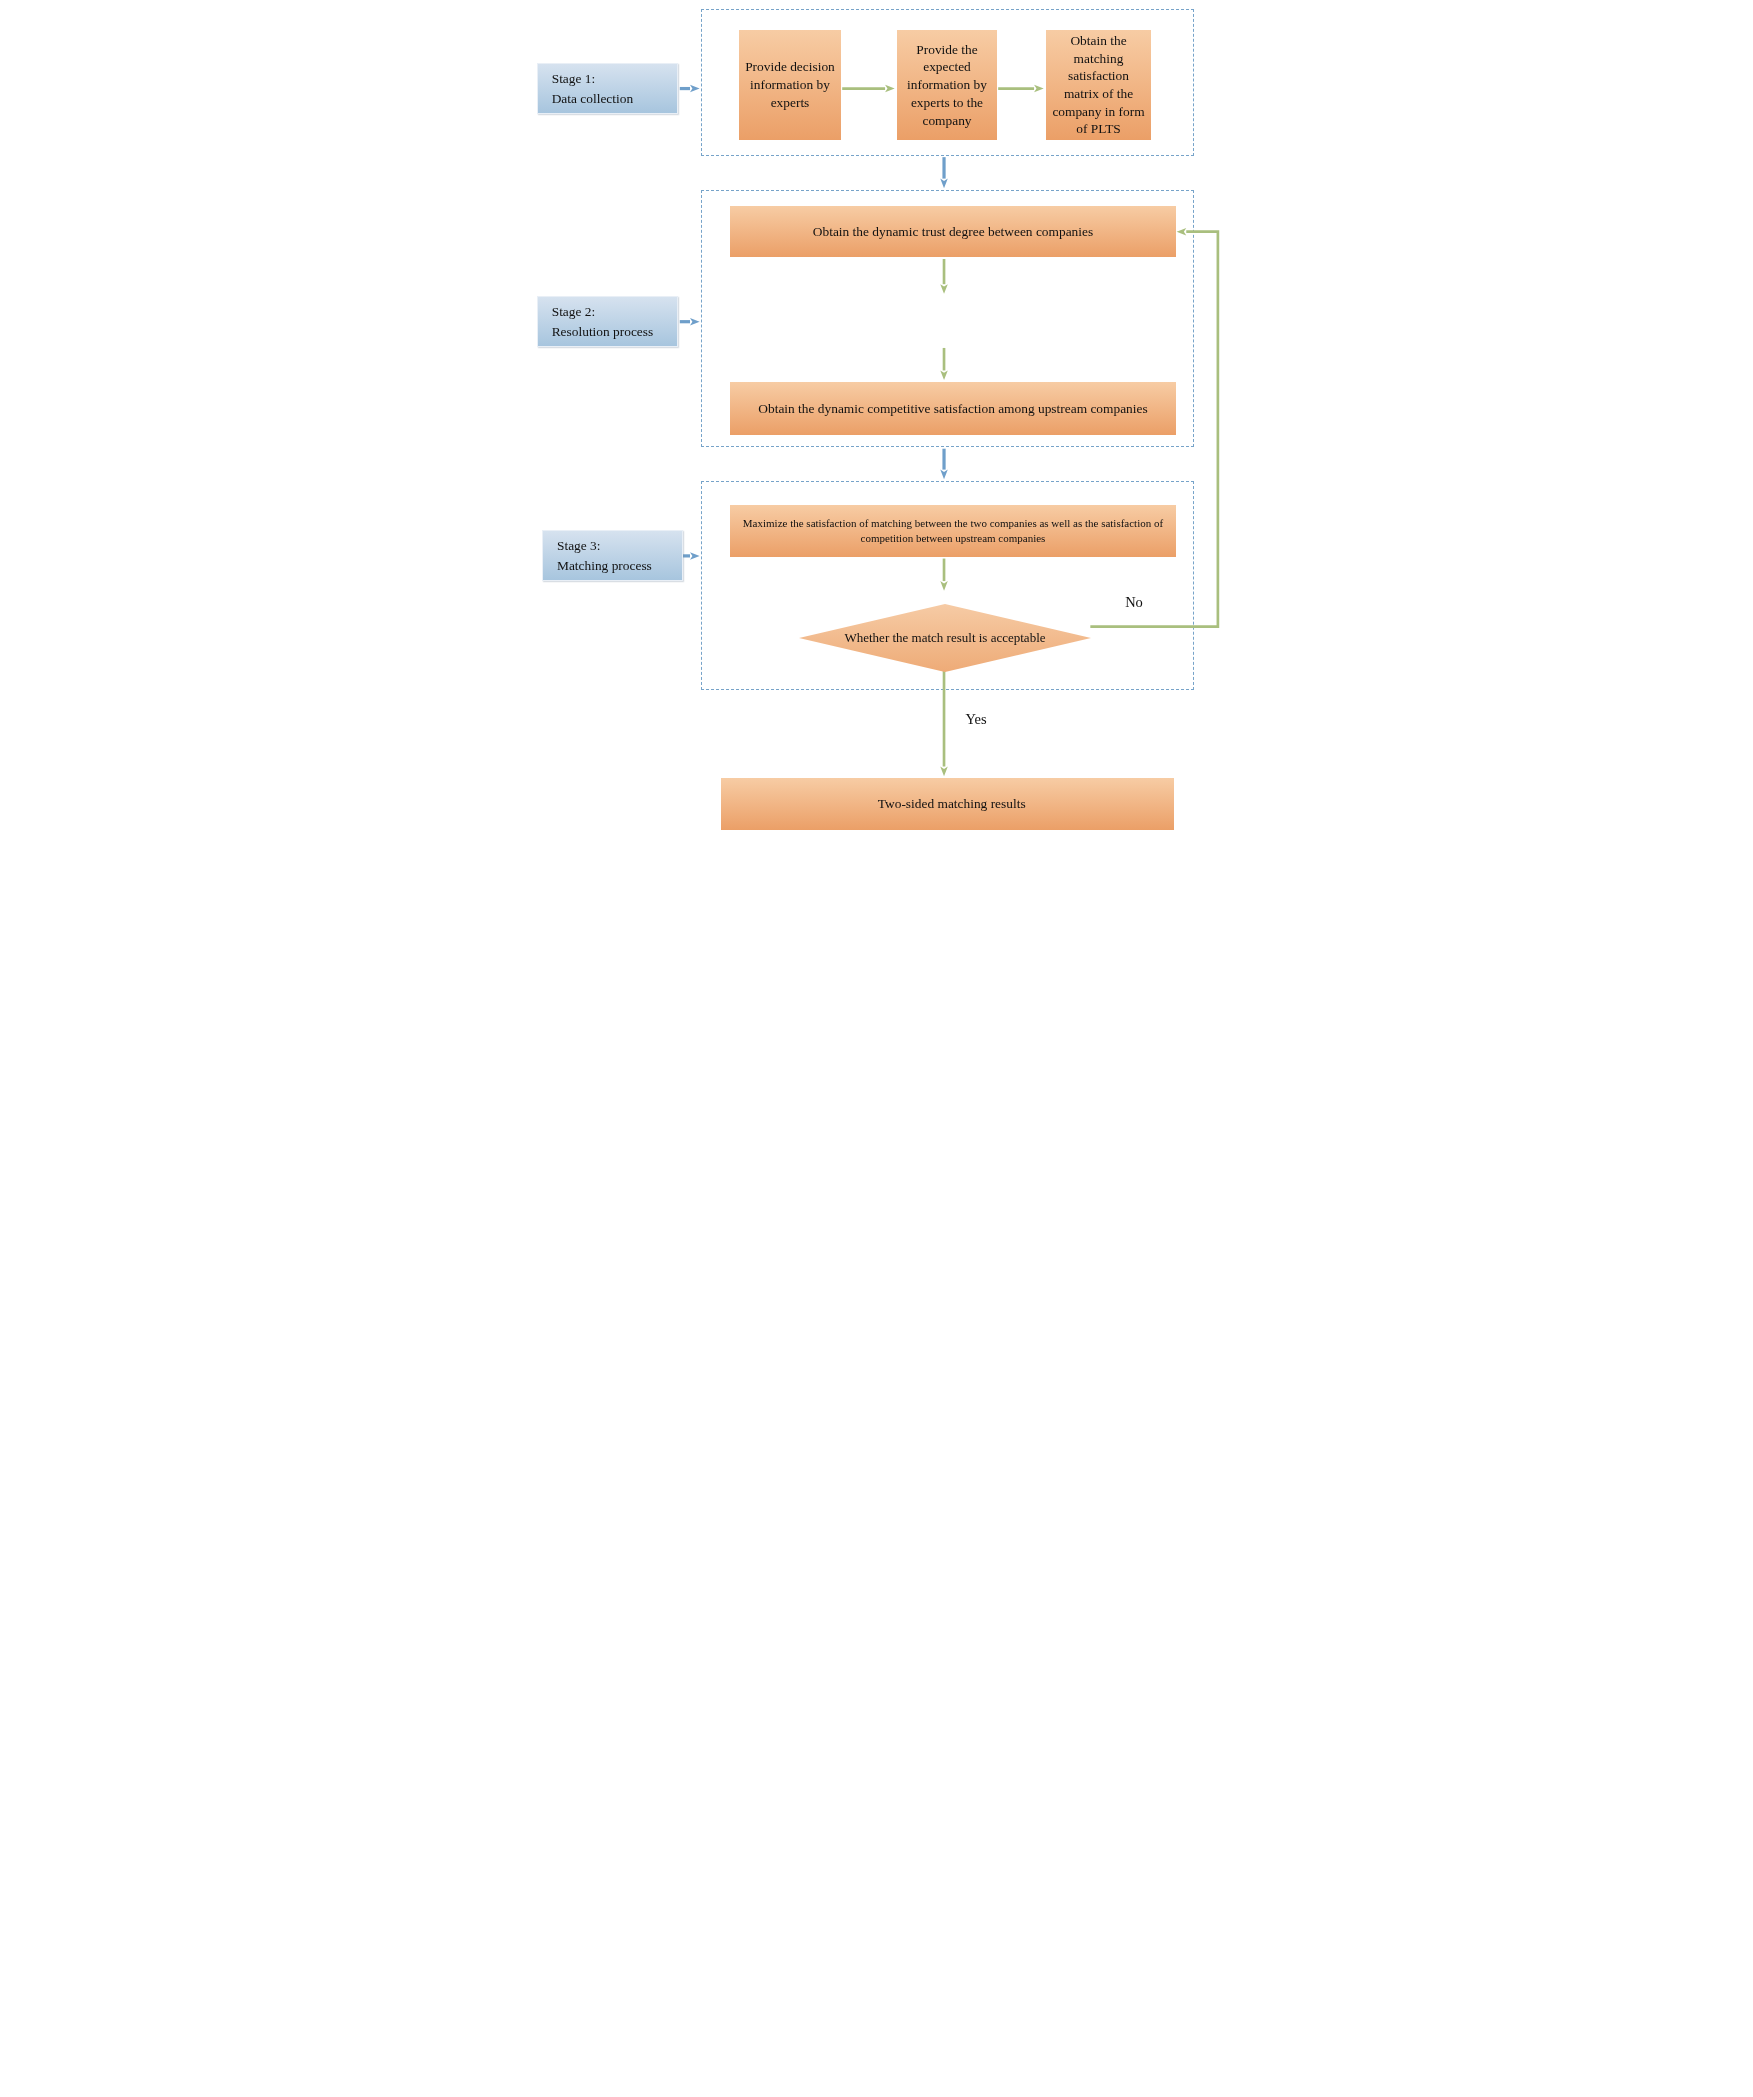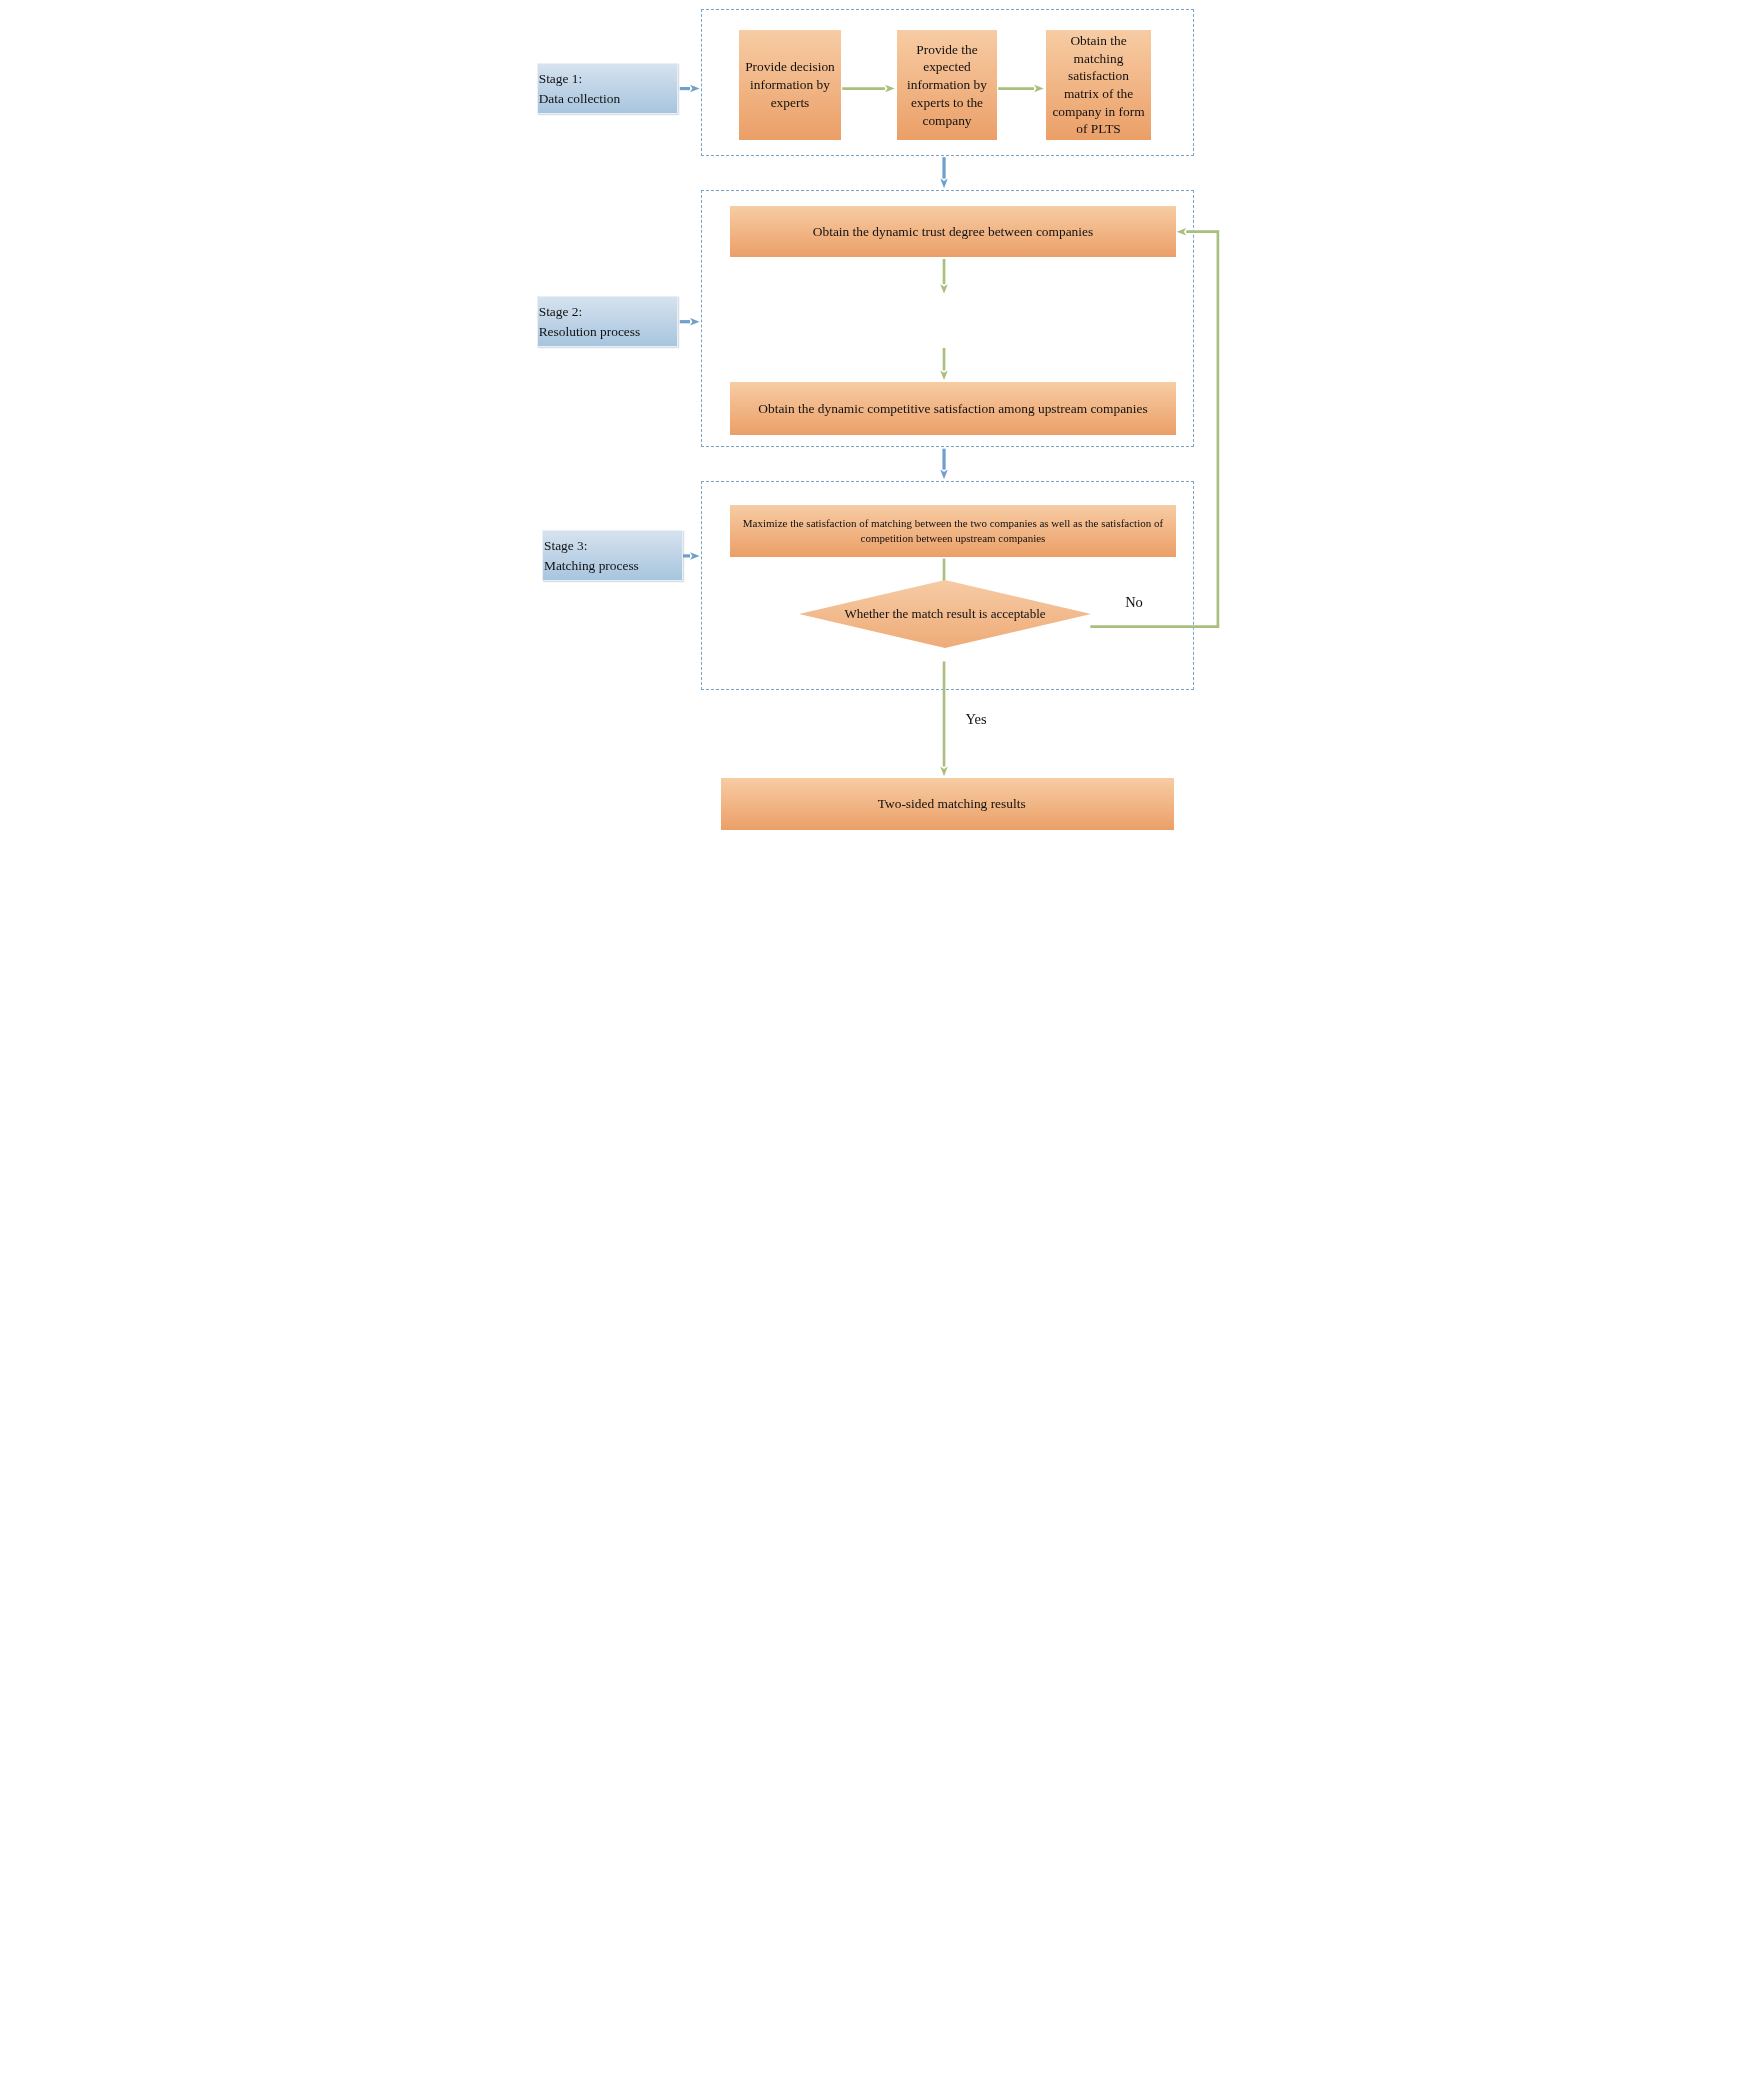--- a/index.html
+++ b/index.html
@@ -22,21 +22,21 @@
     font-family:"Liberation Serif","DejaVu Serif",serif;
     color:var(--text-color);
     overflow:hidden;
   }
   .abs{position:absolute;box-sizing:border-box;}
   .stage-label{
     background:linear-gradient(180deg,var(--label-blue-top) 0%,var(--label-blue-bottom) 100%);
     border:1.1px solid #e9eff6;
     box-shadow:0.5px 0.5px 1.1px rgba(120,140,160,0.35);
     display:flex;flex-direction:column;justify-content:center;
-    padding-left:1px;
+    padding-left:14px;
     font-size:13.4px;line-height:1.45;
   }
   .dashed-container{
     border:1.1px dashed var(--dashed-border);
     background:transparent;
   }
   .obox{
     background:linear-gradient(180deg,var(--box-orange-top) 0%,var(--box-orange-bottom) 100%);
     display:flex;align-items:center;justify-content:center;
     text-align:center;
@@ -109,21 +109,21 @@
 
   <div class="abs obox tall" style="left:213px;top:30px;width:102px;height:110px;">Provide decision information by experts</div>
   <div class="abs obox tall" style="left:371px;top:30px;width:100px;height:110px;">Provide the expected information by experts to the company</div>
   <div class="abs obox tall" style="left:520px;top:30px;width:105px;height:110px;">Obtain the matching satisfaction matrix of the company in form of PLTS</div>
 
   <div class="abs obox" style="left:204px;top:206px;width:446px;height:51px;">Obtain the  dynamic trust degree between companies</div>
   <div class="abs obox" style="left:204px;top:382px;width:446px;height:53px;">Obtain the dynamic competitive satisfaction among upstream companies</div>
 
   <div class="abs obox" style="left:204px;top:505px;width:446px;height:52px;font-size:11px;line-height:1.38;">Maximize the satisfaction of matching between the two companies as well as the satisfaction of competition between upstream companies</div>
 
-  <div class="abs diamond" style="left:273px;top:580px;width:292px;height:68px;">Whether the match result is acceptable</div>
+  <div class="abs diamond" style="left:273px;top:604px;width:292px;height:68px;">Whether the match result is acceptable</div>
 
   <div class="abs flow-label" style="left:568px;top:594px;width:80px;">No</div>
   <div class="abs flow-label" style="left:426px;top:711px;width:48px;">Yes</div>
 
   <div class="abs obox" style="left:195px;top:778px;width:453px;height:52px;padding-left:18px;">Two-sided matching results</div>
 
 </div>
 
 
 </body></html>

